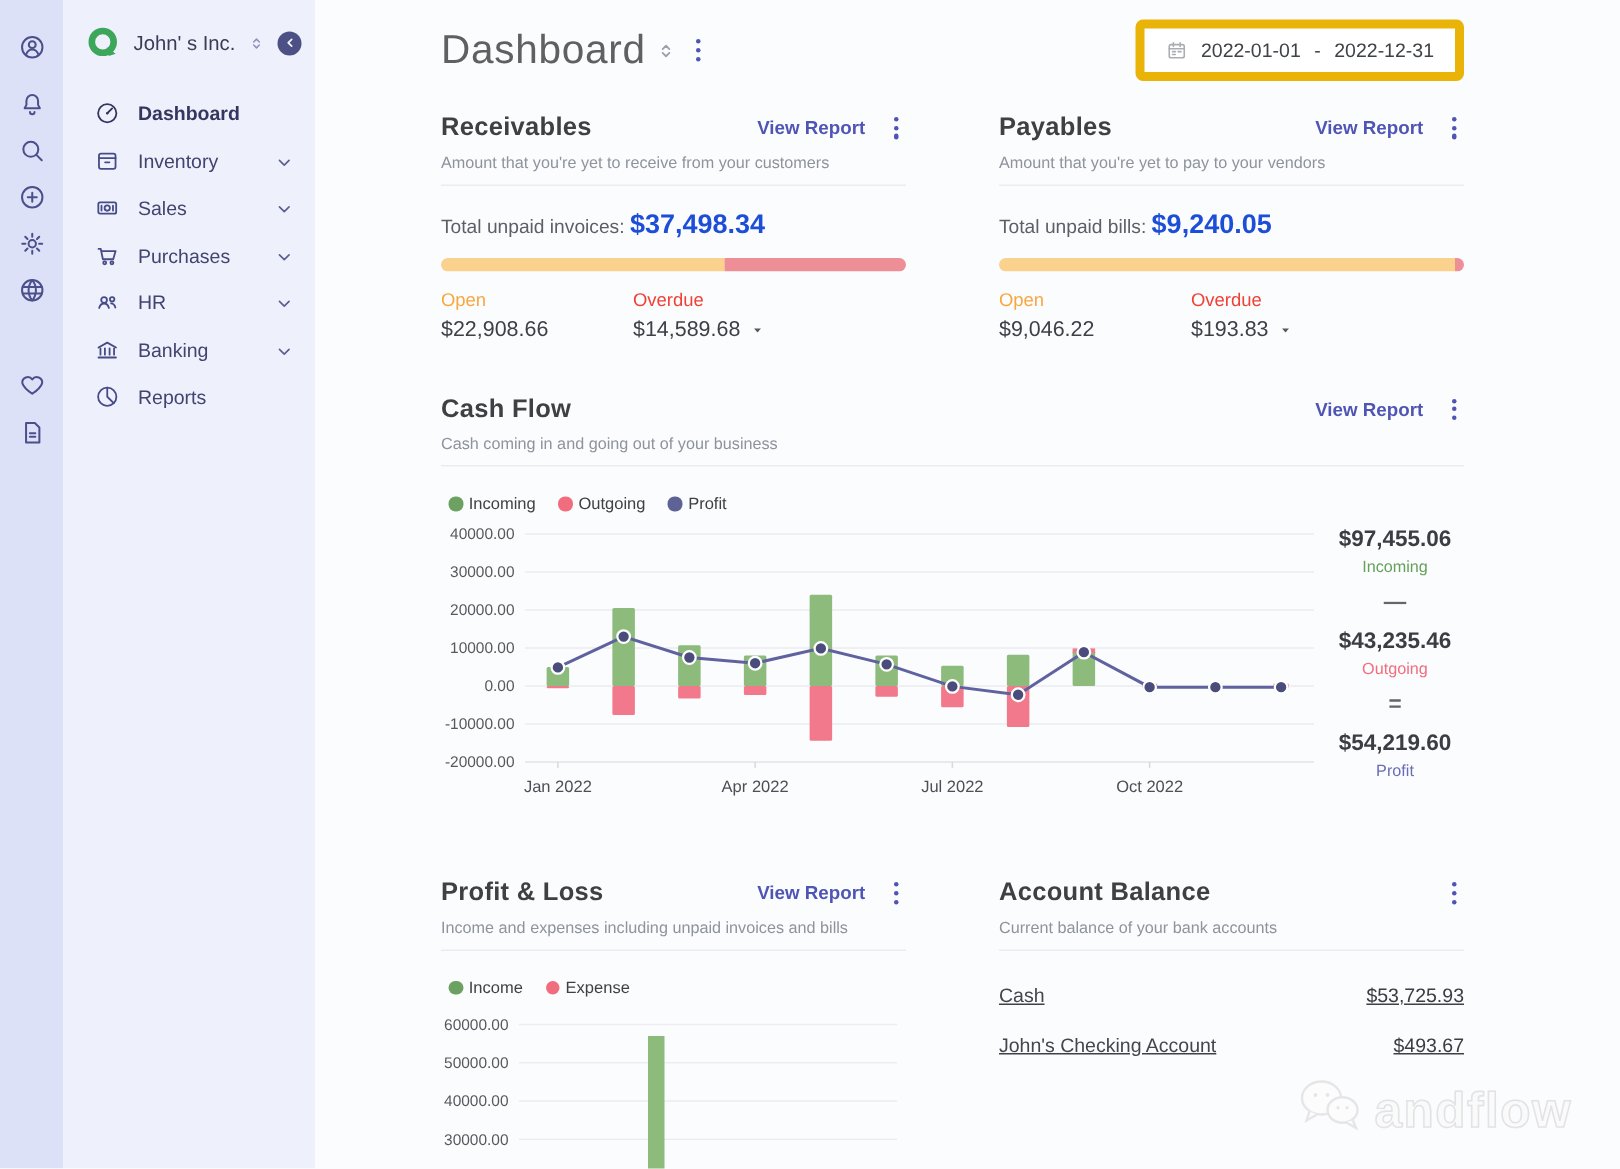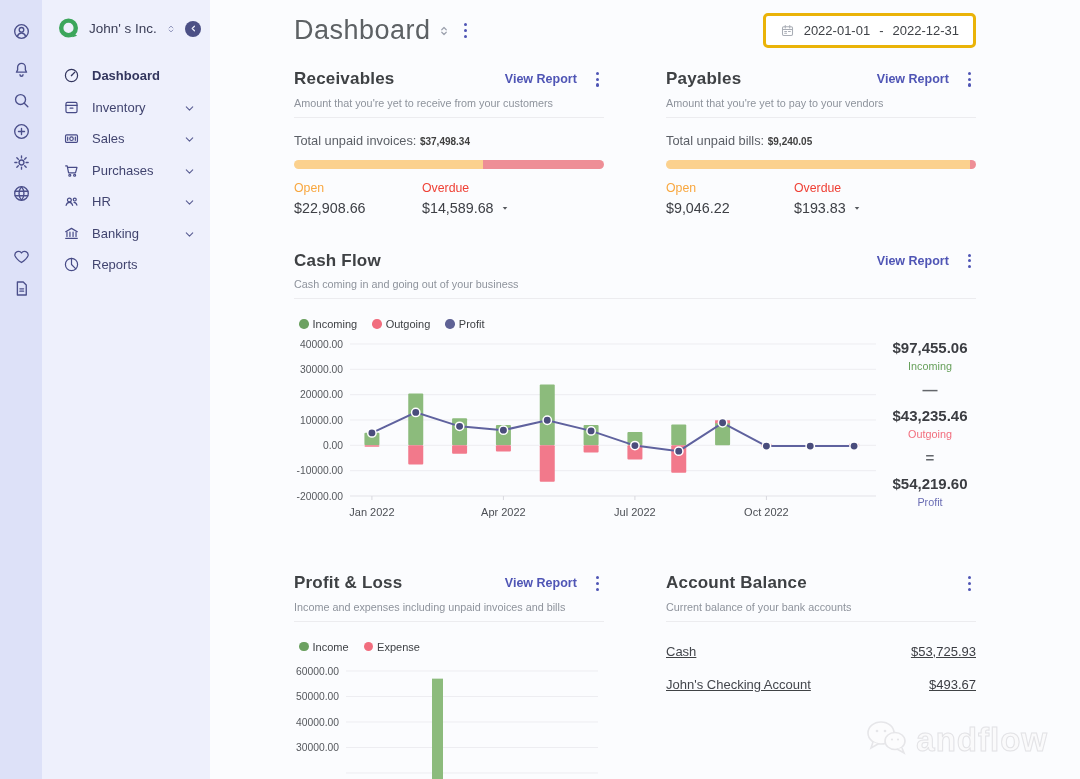--- a/index.html
+++ b/index.html
@@ -34,33 +34,33 @@
 
   
   .main { flex:1; padding:13px 105px 0 84px; position:relative; }
   .header-row { display:flex; align-items:center; }
   .page-title { font-size:27px; font-weight:400; color:#5d6164; letter-spacing:.5px; }
   .title-sort { width:12px; height:16px; color:#9ba0ad; margin-left:7px; cursor:pointer; }
   .title-sort svg{width:100%;height:100%;}
   .kebab { display:flex; flex-direction:column; gap:2.5px; padding:3px 5px; cursor:pointer; }
   .kebab i { width:3.2px; height:3.2px; border-radius:50%; background:#4f55b5; display:block; }
   .hdr-kebab { margin-left:9px; }
-  .date-box { margin-left:auto; display:flex; align-items:center; gap:9px; background:#fff; border:3px solid #eab308; border-radius:5px; padding:7px 14px; font-size:13px; color:#3f4247; cursor:pointer; }
+  .date-box { margin-left:auto; display:flex; align-items:center; gap:9px; background:#fff; border:6px solid #eab308; border-radius:5px; padding:7px 14px; font-size:13px; color:#3f4247; cursor:pointer; }
   .date-box .cal { width:15px; height:15px; color:#a9adb5; }
   .date-box .cal svg{width:100%;height:100%;}
 
   .cards-row { display:grid; grid-template-columns:1fr 1fr; column-gap:62px; margin-top:21px; }
   .card-head { display:flex; align-items:center; }
   .card-title { font-size:17px; font-weight:600; color:#3e4144; letter-spacing:.2px; }
   .view-report { margin-left:auto; font-size:12.5px; font-weight:600; color:#4f55b5; cursor:pointer; }
   .card-head .kebab { margin-left:14px; }
   .card-sub { font-size:10.8px; color:#8e939c; margin-top:7px; }
   .card-divider { border-bottom:1px solid #ececef; margin-top:8px; }
   .total-line { margin-top:15px; font-size:12.8px; color:#5b5f66; }
-  .total-line strong { color:#404040; font-size:10px; }
+  .total-line strong { color:#1d4ed8; font-size:18px; }
   .progress { margin-top:12px; height:9px; border-radius:5px; overflow:hidden; display:flex; }
   .seg-open { background:#fbd18e; height:100%; }
   .seg-overdue { background:#ee8e96; height:100%; flex:1; }
   .amounts { display:flex; margin-top:12px; }
   .amt-col { min-width:82px; margin-right:46px; }
   .amt-label { font-size:12.3px; }
   .amt-label.open { color:#f8a73f; }
   .amt-label.overdue { color:#ef4136; }
   .amt-value { font-size:14.3px; color:#3e4046; margin-top:5px; display:flex; align-items:center; gap:6px; }
   .caret { width:10px; height:10px; color:#55585d; cursor:pointer; }

